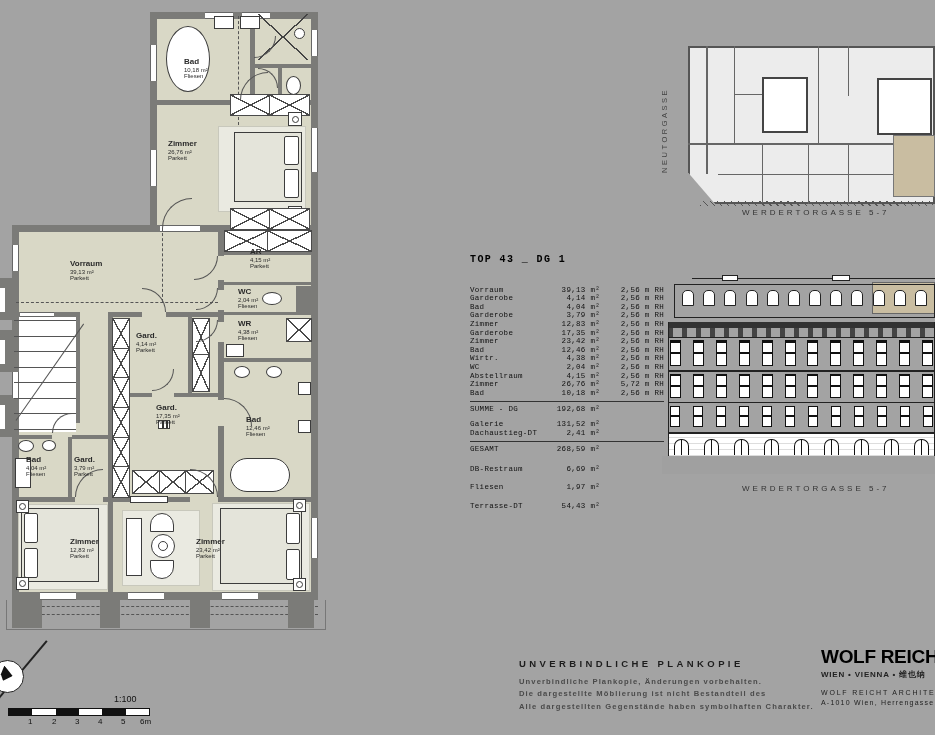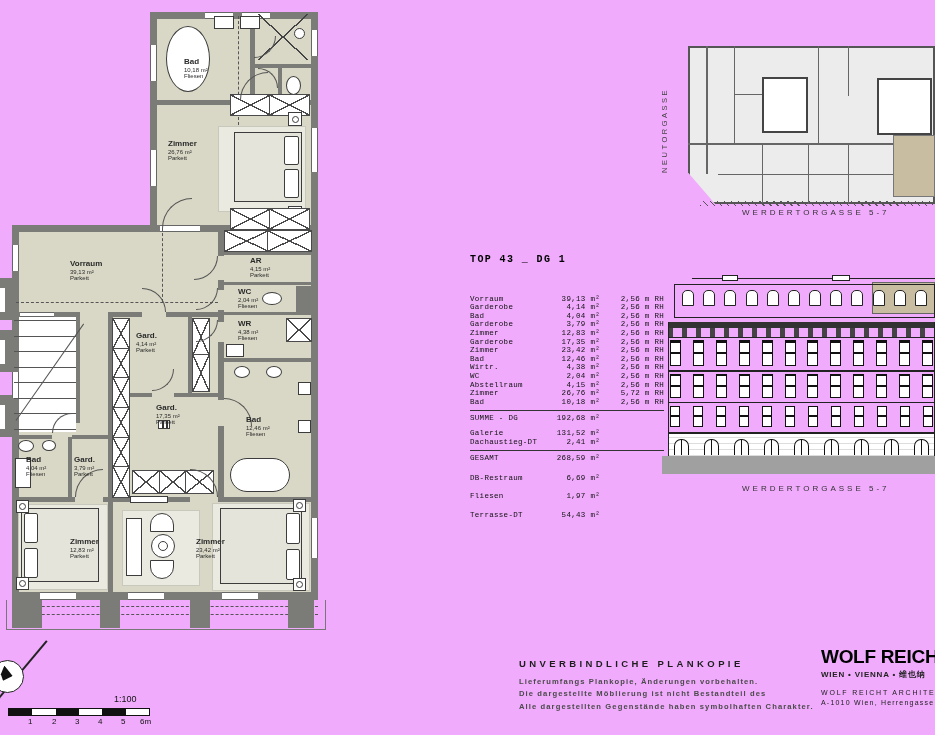--- a/index.html
+++ b/index.html
@@ -1,16 +1,16 @@
 <!DOCTYPE html>
 <html><head>
 <meta charset="utf-8">
 <style>
 html,body{margin:0;padding:0;background:#fff}
-#c{position:relative;width:935px;height:735px;background:#f0abfc;overflow:hidden;
+#c{position:relative;width:935px;height:735px;background:#a3a3a3;overflow:hidden;
    font-family:"Liberation Sans",sans-serif;color:#222}
 .a{position:absolute}
 .w{position:absolute;background:#7b7b78}
 .rm{position:absolute;background:#d9d8c6}
 .wh{position:absolute;background:#fff}
 .gapH{position:absolute;background:#fff;border-top:1px solid #666;border-bottom:1px solid #666;box-sizing:border-box}
 .gapV{position:absolute;background:#fff;border-left:1px solid #666;border-right:1px solid #666;box-sizing:border-box}
 .fur{position:absolute;background:#fff;border:1.5px solid #3c3c3c;box-sizing:border-box}
 .oval{border-radius:50%}
 .rug{position:absolute;background:#eaeae1;border:1px solid #c8c8bc}
@@ -33,21 +33,21 @@
 .dashV{position:absolute;border-left:1px dashed #555}
 .rlabel{position:absolute;color:#2b2b2b;line-height:1.08}
 .rlabel .rn{font-size:8px;font-weight:bold;white-space:nowrap}
 .rlabel .rx{font-size:6px;white-space:nowrap}
 
 #stairs{position:absolute;left:14px;top:320px;width:62px;height:110px;display:flex;flex-direction:column;justify-content:space-between}
 .stepline{height:1px;background:#555}
 
 #tbl{position:absolute;left:470px;top:256px;font-family:"Liberation Mono",monospace;
      font-size:7.5px;letter-spacing:.3px;color:#111;line-height:8.6px}
-#tbl .tt{font-weight:bold;font-size:10px;letter-spacing:1.4px;margin-bottom:30px;color:#000}
+#tbl .tt{font-weight:bold;font-size:10px;letter-spacing:1.4px;margin-bottom:21px;color:#000}
 .trow{display:flex;height:8.6px;align-items:center}
 .c1{width:78px}.c2{width:52px;text-align:right}.c3{width:64px;text-align:right}
 .s1{width:70px}.s2{width:60px;text-align:right}
 .trule{border-top:1px solid #333;width:194px;margin:4px 0 3px 0}
 
 .cap{position:absolute;font-size:8px;letter-spacing:3px;color:#333;white-space:nowrap}
 #streetL{position:absolute;left:660px;top:88px;font-size:7.5px;letter-spacing:2.5px;color:#444;
          writing-mode:vertical-rl;transform:rotate(180deg);white-space:nowrap}
 
 #site{position:absolute;left:688px;top:46px;width:247px;height:158px}
@@ -301,21 +301,21 @@
     <div class="rlabel" style="left:168px;top:140px">
       <div class="rn">Zimmer</div>
       <div class="rx">26,76 m²</div>
       <div class="rx">Parkett</div>
     </div>
     <div class="rlabel" style="left:70px;top:260px">
       <div class="rn">Vorraum</div>
       <div class="rx">39,13 m²</div>
       <div class="rx">Parkett</div>
     </div>
-    <div class="rlabel" style="left:250px;top:257px">
+    <div class="rlabel" style="left:250px;top:248px">
       <div class="rn">AR</div>
       <div class="rx">4,15 m²</div>
       <div class="rx">Parkett</div>
     </div>
     <div class="rlabel" style="left:238px;top:288px">
       <div class="rn">WC</div>
       <div class="rx">2,04 m²</div>
       <div class="rx">Fliesen</div>
     </div>
     <div class="rlabel" style="left:238px;top:320px">
@@ -564,21 +564,21 @@
         <div class="arch"></div>
     </div>
     <div class="eline" style="left:6px;top:46px;width:1px;height:134px"></div>
     <div class="eline" style="left:272px;top:46px;width:1px;height:134px"></div>
     <div class="a" style="left:0;top:180px;width:273px;height:18px;background:#a0a0a0"></div>
   </div>
   <div class="cap" style="left:742px;top:484px">WERDERTORGASSE 5-7</div>
 
   <div id="disc">
     <div class="dt">UNVERBINDLICHE PLANKOPIE</div>
-    <div class="dl">Lieferumfangs Plankopie, Änderungen vorbehalten.</div>
+    <div class="dl">Unverbindliche Plankopie, Änderungen vorbehalten.</div>
     <div class="dl">Die dargestellte Möblierung ist nicht Bestandteil des</div>
     <div class="dl">Alle dargestellten Gegenstände haben symbolhaften Charakter.</div>
   </div>
 
   <div id="firm">
     <div class="f1"><b>WOLF REICHT</b> </div>
     <div class="f2">WIEN • VIENNA • 维也纳</div>
     <div class="f3">WOLF REICHT ARCHITECTS</div>
     <div class="f4">A-1010 Wien, Herrengasse 6</div>
   </div>

